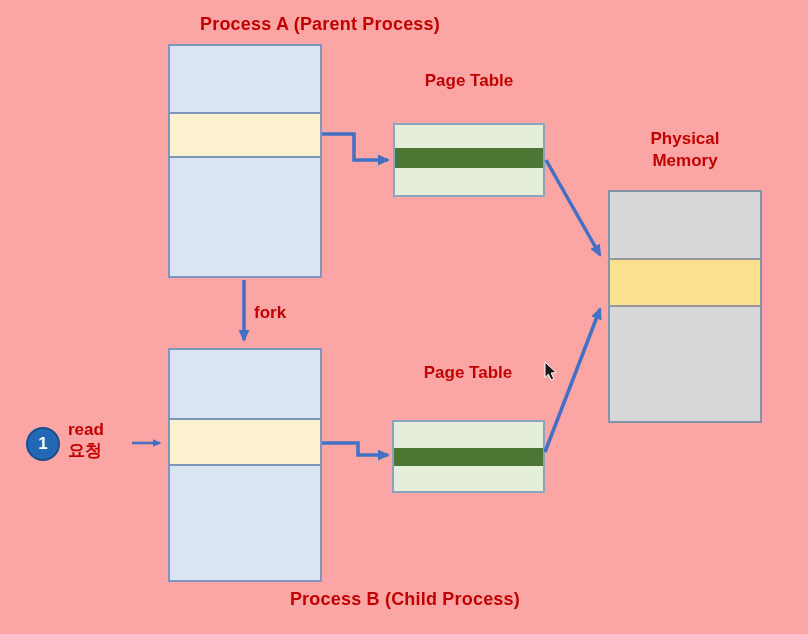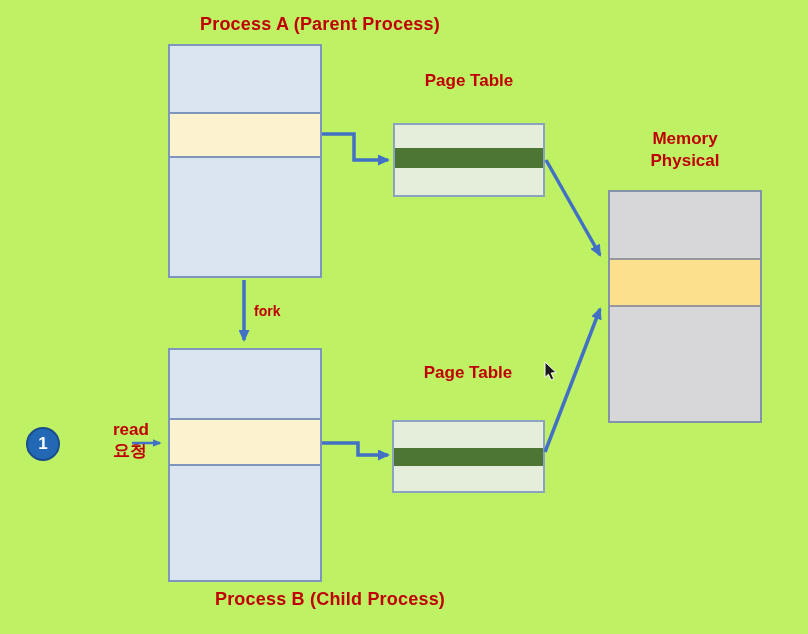--- a/index.html
+++ b/index.html
@@ -16,21 +16,21 @@
     --memory-row-border: #96969c;
     --memory-yellow: #fce08e;
     --badge-fill: #2268b4;
     --badge-border: #1b4e8c;
   }
   * { margin:0; padding:0; }
   html,body { background:#ffffff; }
   .canvas {
     position:relative;
     width:808px; height:634px;
-    background:#bef264;
+    background:#fca5a5;
     font-family:"Liberation Sans","DejaVu Sans",sans-serif;
     overflow:hidden;
   }
   .red-label {
     position:absolute;
     color:var(--red-label,#c00000);
     font-weight:bold;
     text-align:center;
   }
   .big-title { font-size:18px; letter-spacing:0.2px; }
@@ -50,21 +50,21 @@
     border-bottom:2px solid var(--process-border,#7e96bc);
   }
   .table-box { background:var(--table-fill,#e4eedb); border:2px solid var(--table-border,#8ba3bf); }
   .table-box .green { background:var(--green-row,#4d7533); }
   .memory-box { background:var(--memory-fill,#d7d7d9); border:2px solid var(--memory-border,#8593a8); }
   .memory-box .gold {
     background:var(--memory-yellow,#fce08e);
     border-top:2px solid var(--memory-row-border,#96969c);
     border-bottom:2px solid var(--memory-row-border,#96969c);
   }
-  .fork-label { font-size:14px; }
+  .fork-label { font-size:17px; }
   .read-label { font-size:17px; line-height:21px; text-align:left; }
   .badge {
     position:absolute;
     left:26px; top:427px;
     width:34px; height:34px;
     border-radius:50%;
     background:var(--badge-fill,#2268b4);
     border:2.5px solid var(--badge-border,#1b4e8c);
     box-sizing:border-box;
     color:#ffffff;
@@ -86,38 +86,38 @@
   svg.overlay marker path { fill:var(--arrow-blue,#4170c4); }
   svg.overlay .cursor { fill:#1a1a1a; stroke:#ffffff; stroke-width:1; }
 </style>
 </head>
 <body>
 
 <div class="canvas">
 
   <div class="red-label big-title" style="left:140px; top:14px; width:360px;">Process A (Parent Process)</div>
 
-  <div class="red-label big-title" style="left:140px; top:589px; width:380px;">Process B (Child Process)</div>
+  <div class="red-label big-title" style="left:140px; top:589px; width:380px;text-align:right;">Process B (Child Process)</div>
 
   <div class="red-label sub-title" style="left:385px; top:70px; width:168px;">
     <div>Page Table</div>
   </div>
 
   <div class="red-label sub-title" style="left:384px; top:362px; width:168px;">
     <div>Page Table</div>
   </div>
 
   <div class="red-label sub-title" style="left:600px; top:128px; width:170px;">
+    <div>Physical</div>
     <div>Memory</div>
-    <div>Physical</div>
   </div>
 
   <div class="red-label fork-label" style="left:254px; top:303px; width:60px; text-align:left;">fork</div>
 
-  <div class="red-label read-label" style="left:68px; top:419px; width:70px;margin-left:45px;">
+  <div class="red-label read-label" style="left:68px; top:419px; width:70px;">
     <div>read</div>
     <div>요청</div>
   </div>
 
   <div class="badge">
     <span>1</span>
   </div>
 
   <div class="box process-box" style="left:168px; top:44px; width:154px; height:234px;">
     <div class="seg" style="height:66px;"></div>

